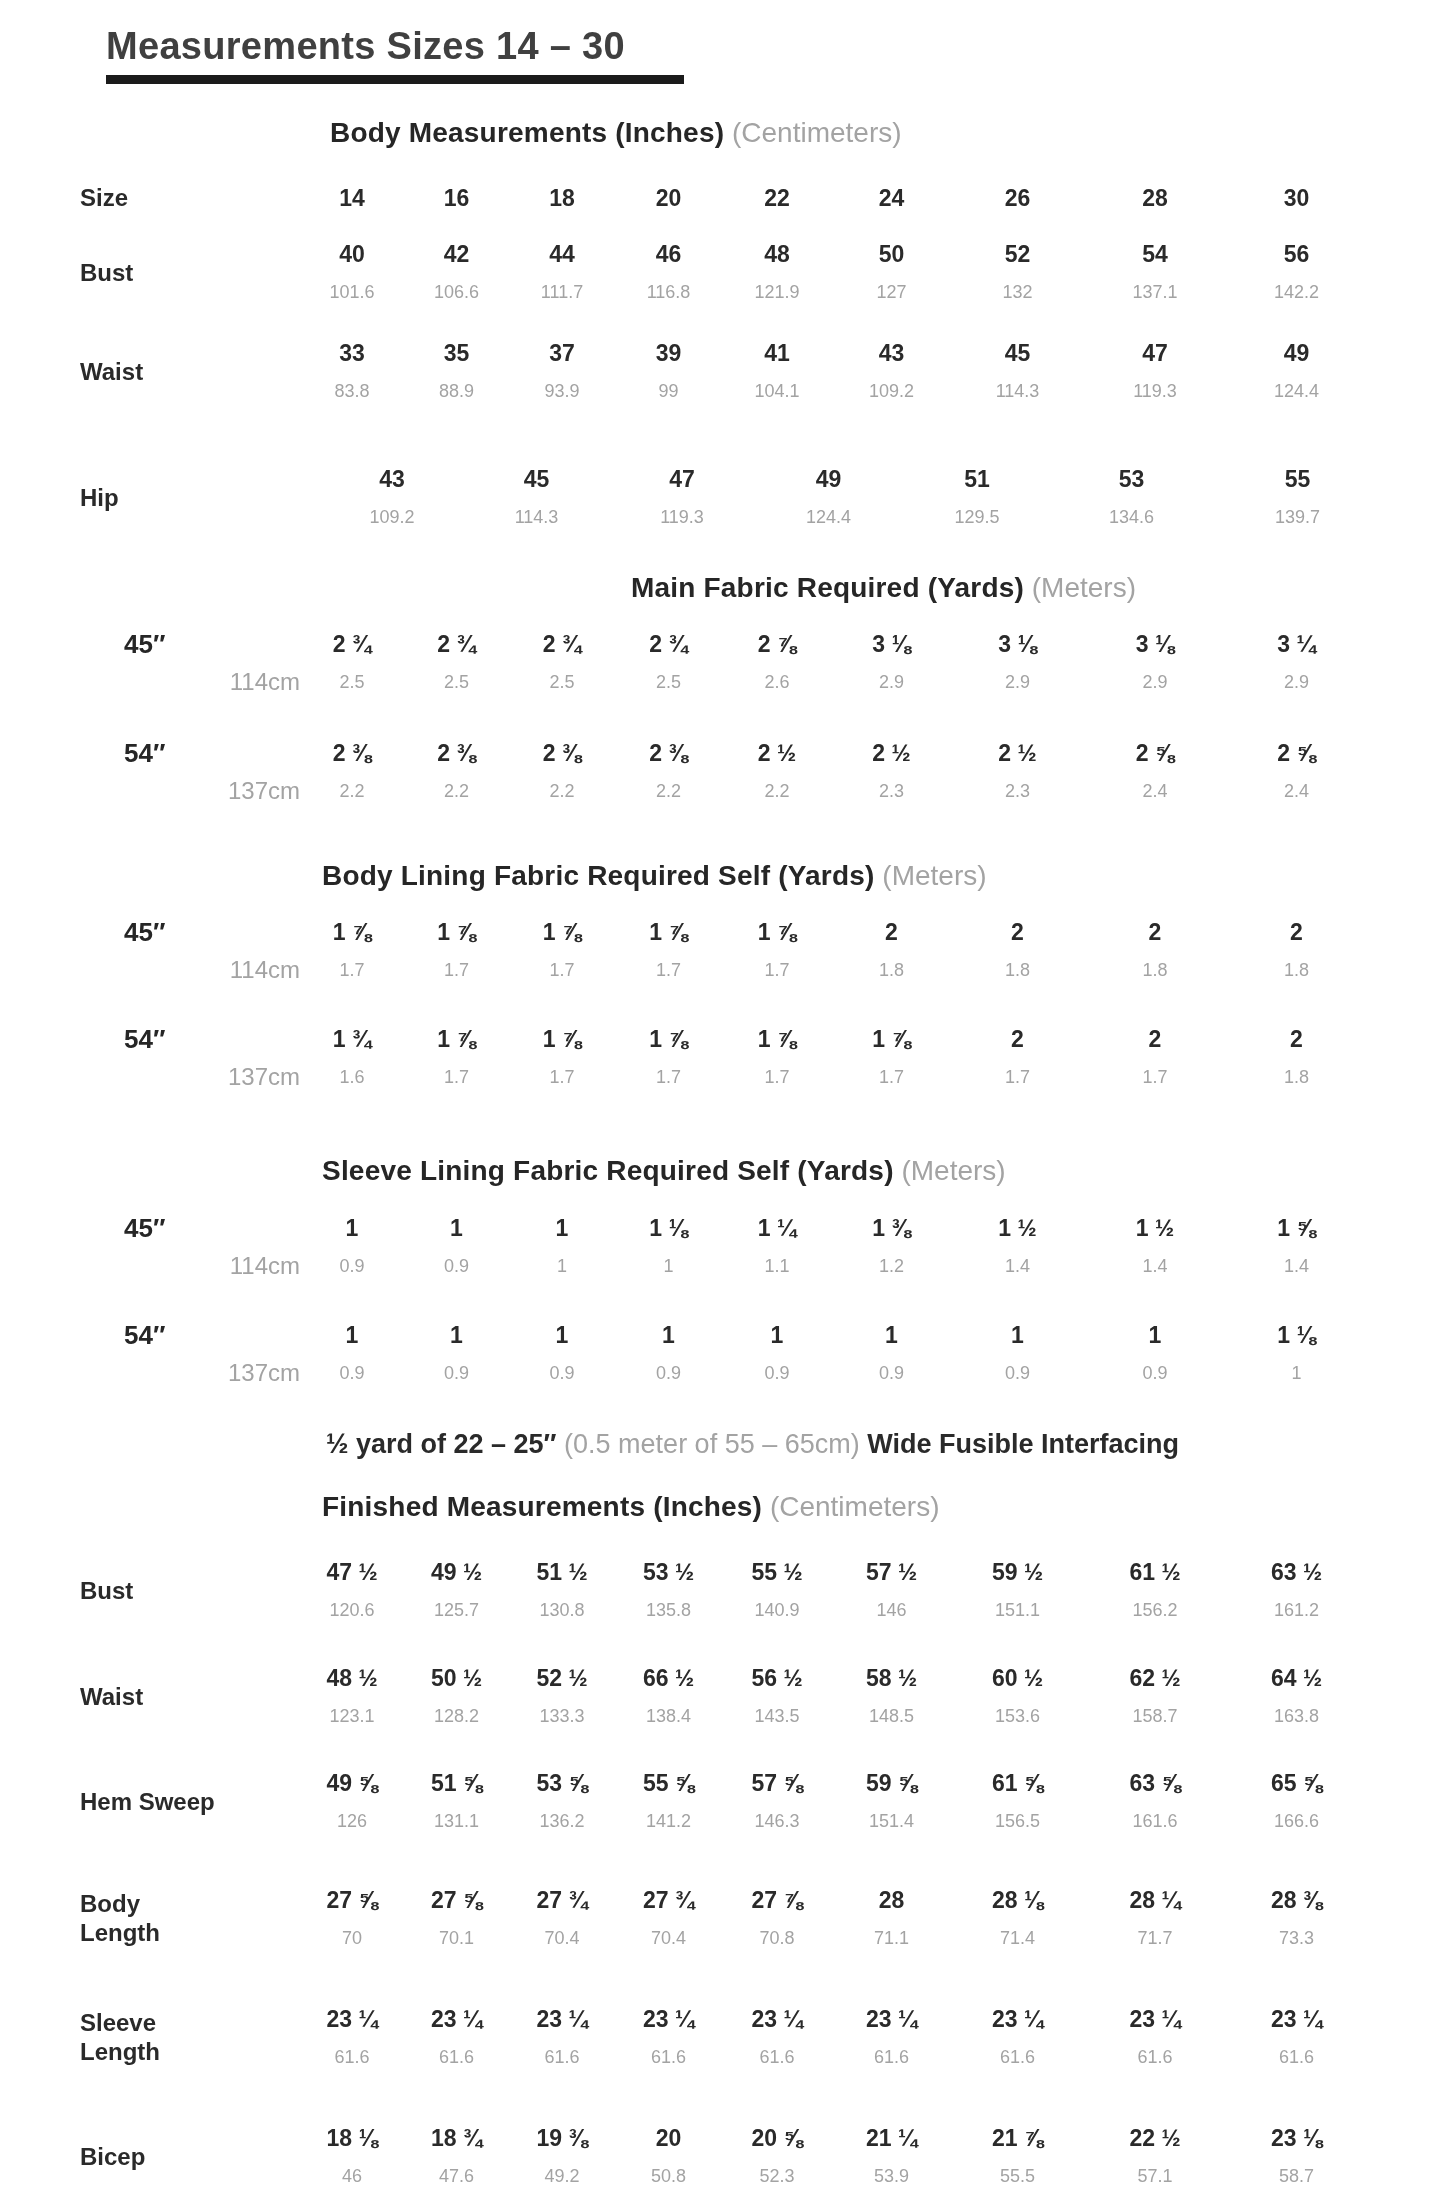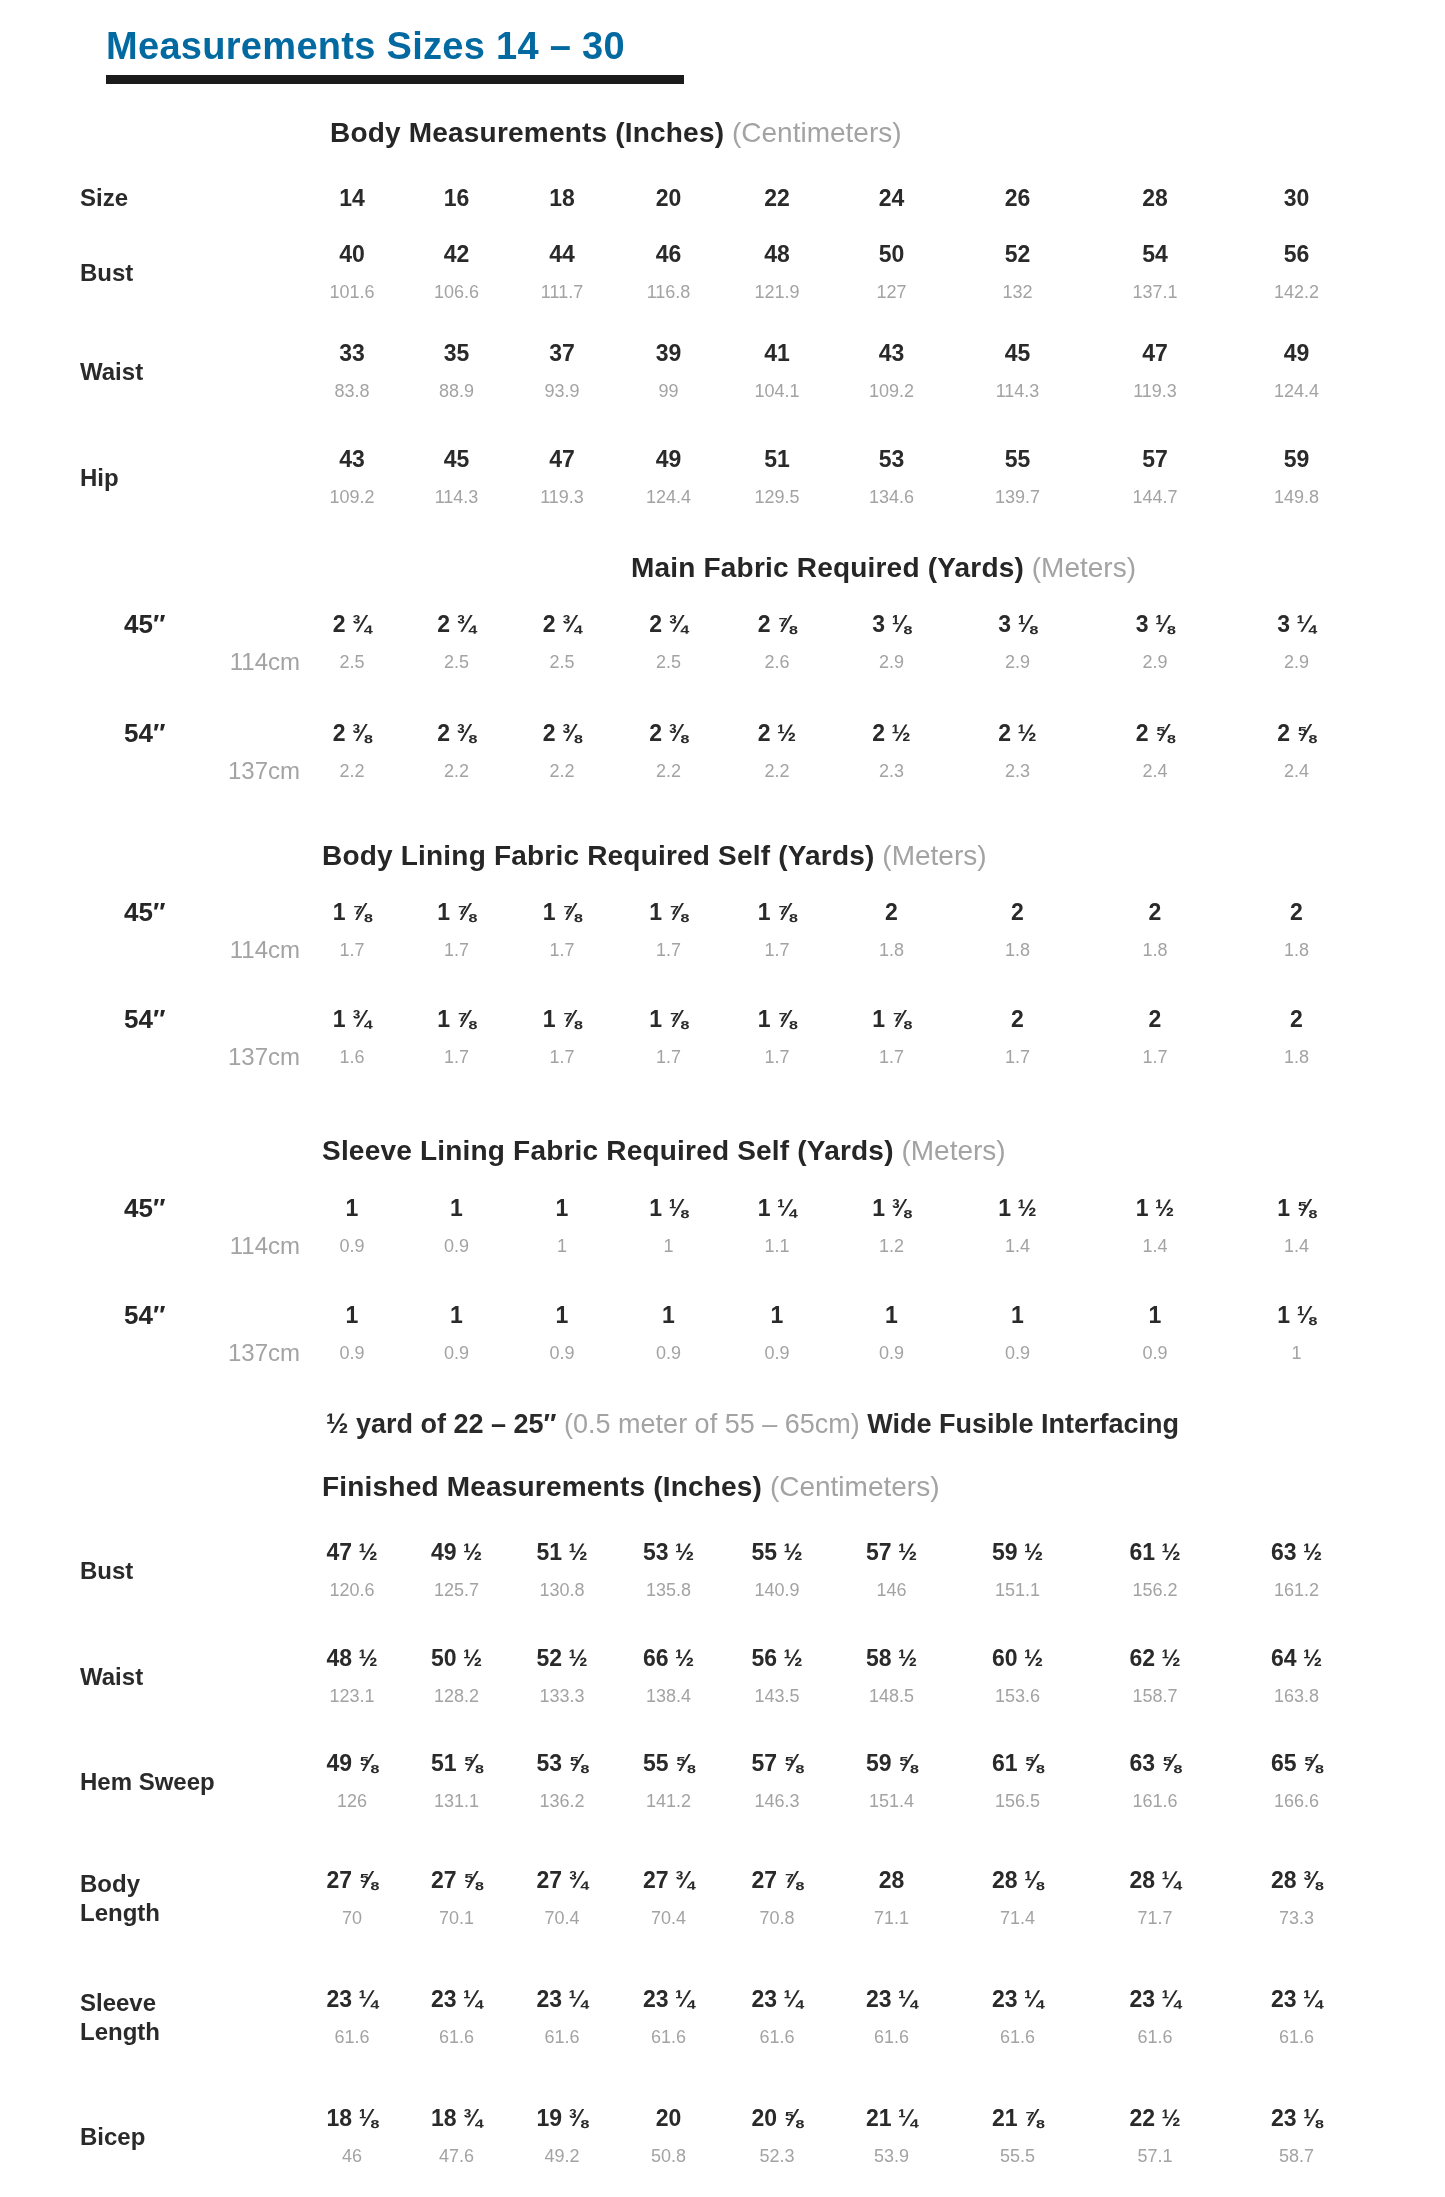--- a/index.html
+++ b/index.html
@@ -2,21 +2,21 @@
 <html><head>
 <meta charset="utf-8">
 <style>
   html,body{margin:0;padding:0;}
   body{
     width:1445px;min-height:2197px;background:#ffffff;
     font-family:"Liberation Sans","DejaVu Sans",sans-serif;
     color:#2a2a2a;overflow:hidden;
   }
   .title{
-    font-size:38px;font-weight:700;color:#0369a1;
+    font-size:38px;font-weight:700;color:#404040;
     margin:24px 0 0 106px;letter-spacing:.3px;line-height:44px;
   }
   .rule{width:578px;height:9px;background:#1b1b1b;margin:7px 0 0 106px;}
   .sec-head{padding-left:322px;font-size:28px;line-height:34px;white-space:nowrap;}
   .hm{font-weight:700;color:#262626;letter-spacing:.2px;}
   .hs{font-weight:400;color:#a3a3a3;}
   .grid{
     display:grid;
     grid-template-columns:300px 104px 105px 106px 107px 110px 119px 133px 142px 141px;
     align-items:center;
@@ -28,21 +28,21 @@
   .c{text-align:center;}
   .p{font-size:23px;font-weight:700;color:#2a2a2a;height:28px;line-height:28px;white-space:nowrap;}
   .s{font-size:18px;font-weight:400;color:#a3a3a3;height:24px;line-height:24px;margin-top:12px;white-space:nowrap;}
   .lblf .p{text-align:left;padding-left:124px;font-size:26px;color:#262626;}
   .lblf .s{text-align:right;padding-left:124px;font-size:24px;}
   .note{padding-left:326px;font-size:27px;line-height:34px;white-space:nowrap;}
   .nd{font-weight:600;color:#2a2a2a;}
   .ng{font-weight:400;color:#a3a3a3;}
   
   .mt-hbody{margin-top:32px;margin-left:8px;}  .mt-size{margin-top:33px;}
-  .mt-bust{margin-top:28px;}   .mt-waist{margin-top:35px;}  .mt-hip{margin-top:42px;}
+  .mt-bust{margin-top:28px;}   .mt-waist{margin-top:35px;}  .mt-hip{margin-top:62px;gap:40px;}
   .mt-hmain{margin-top:42px;text-align:center;}  .mt-m45{margin-top:25px;}    .mt-m54{margin-top:45px;}
   .mt-hbl{margin-top:56px;}    .mt-bl45{margin-top:25px;}   .mt-bl54{margin-top:43px;}
   .mt-hsl{margin-top:65px;}    .mt-sl45{margin-top:26px;}   .mt-sl54{margin-top:43px;}
   .mt-note{margin-top:42px;}   .mt-hfin{margin-top:29px;}
   .mt-fbust{margin-top:34px;}  .mt-fwaist{margin-top:42px;} .mt-fhem{margin-top:41px;}
   .mt-fblen{margin-top:53px;}  .mt-fslen{margin-top:55px;}  .mt-fbicep{margin-top:55px;}
 </style>
 </head>
 <body>
 

